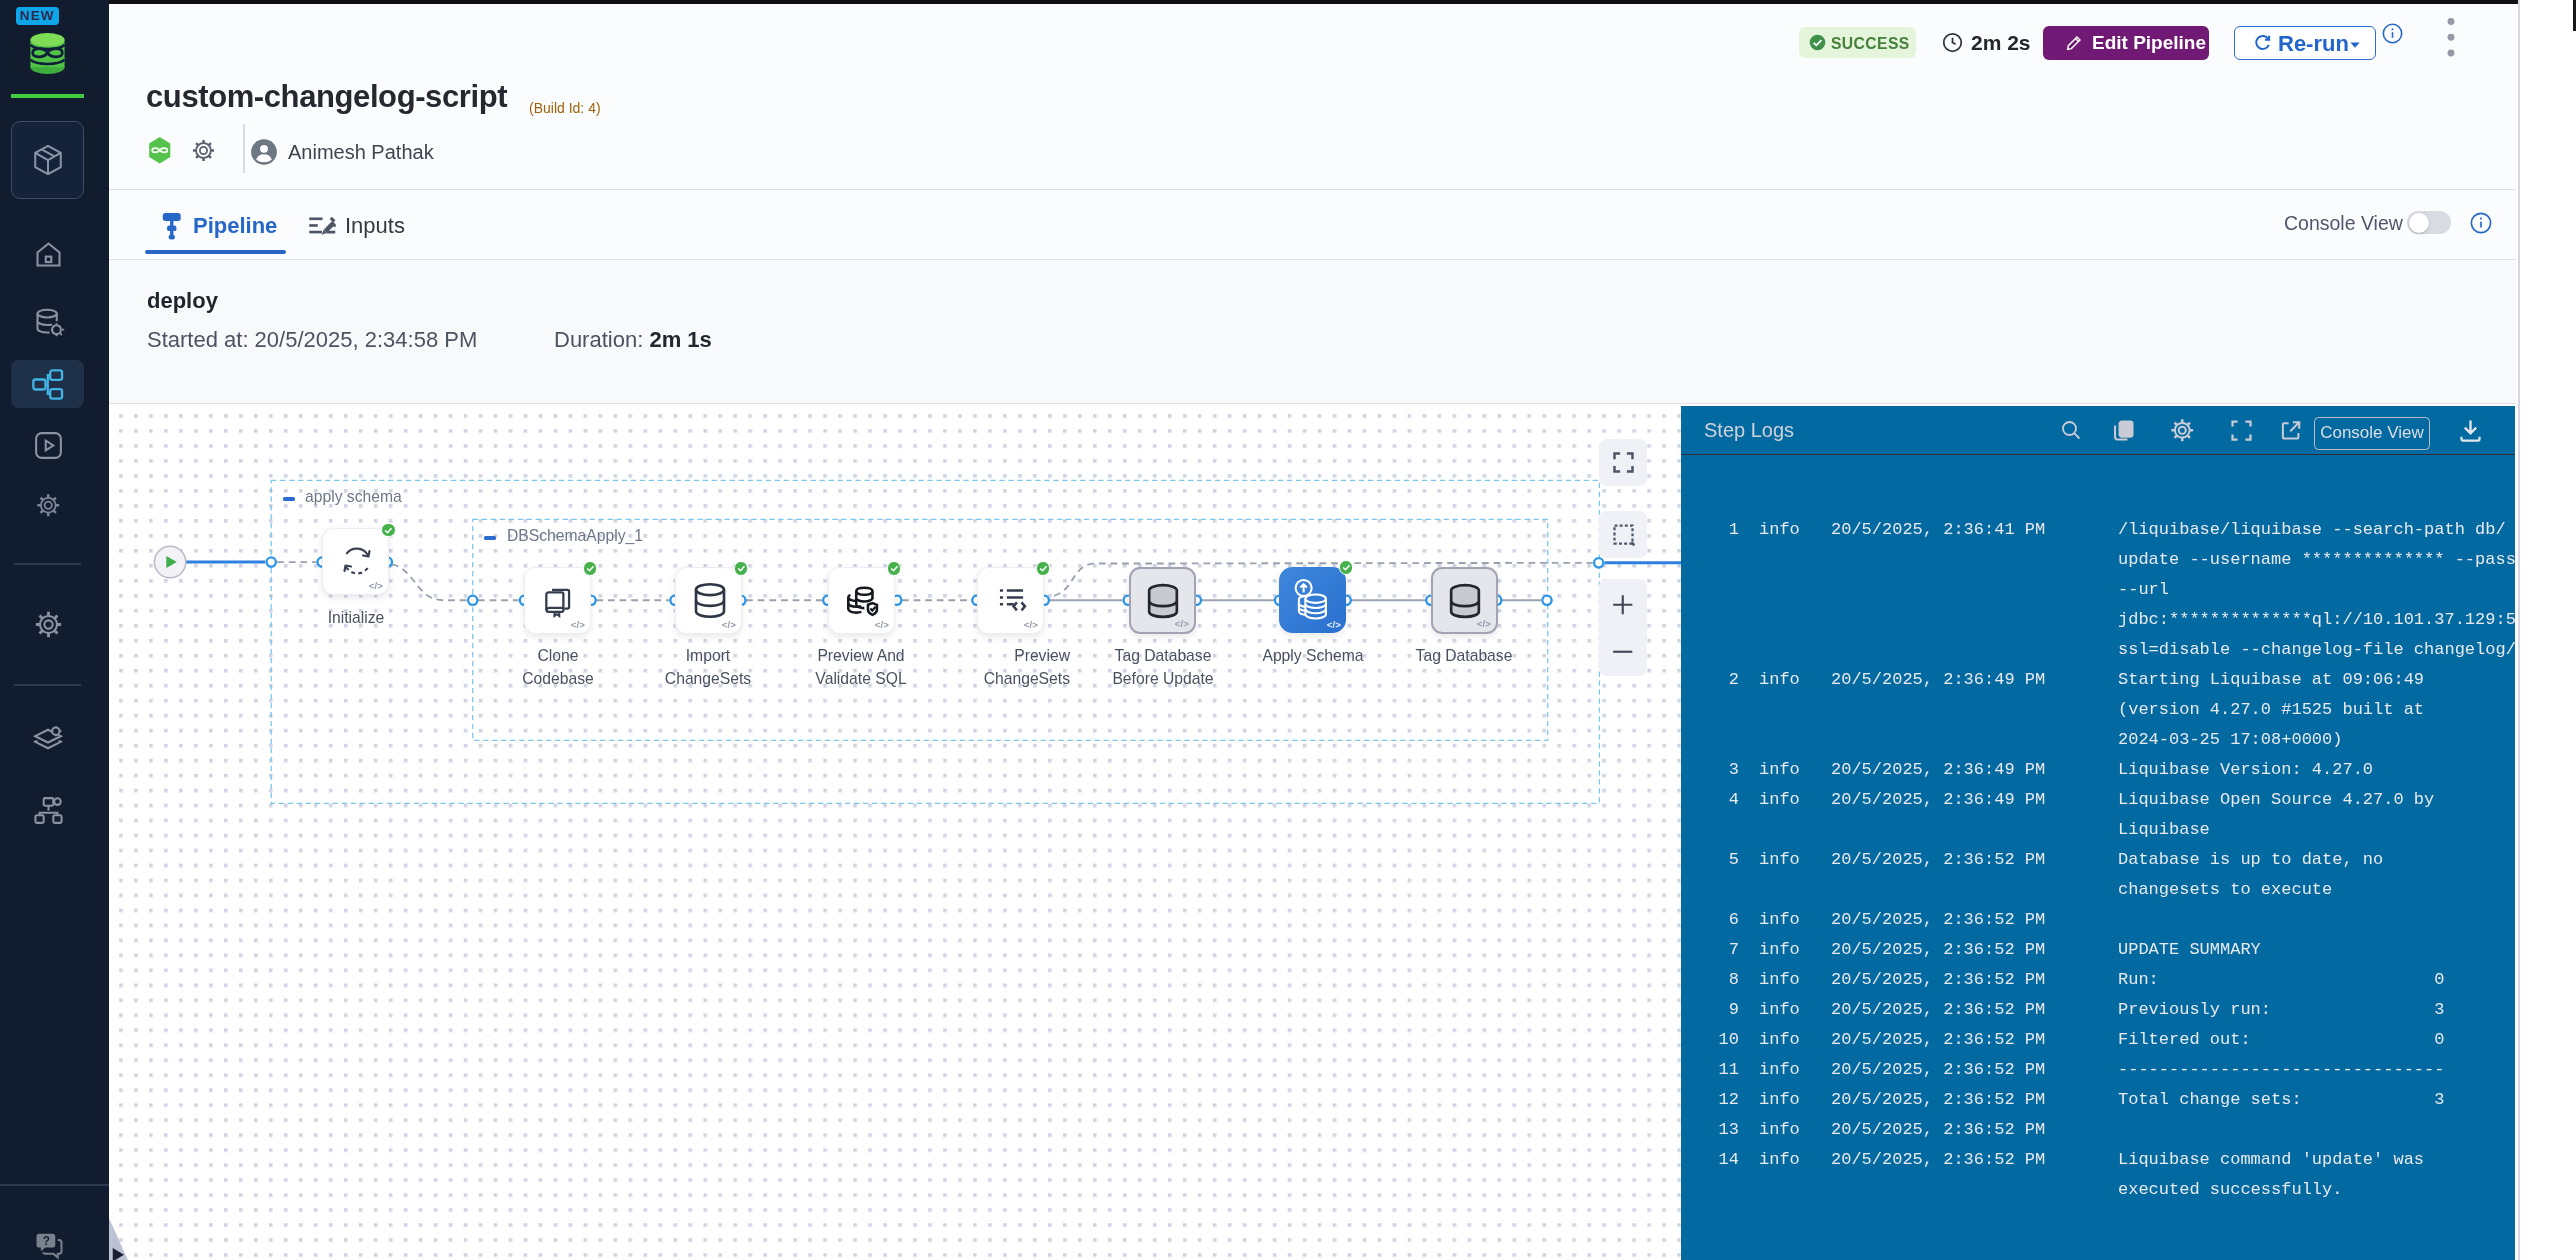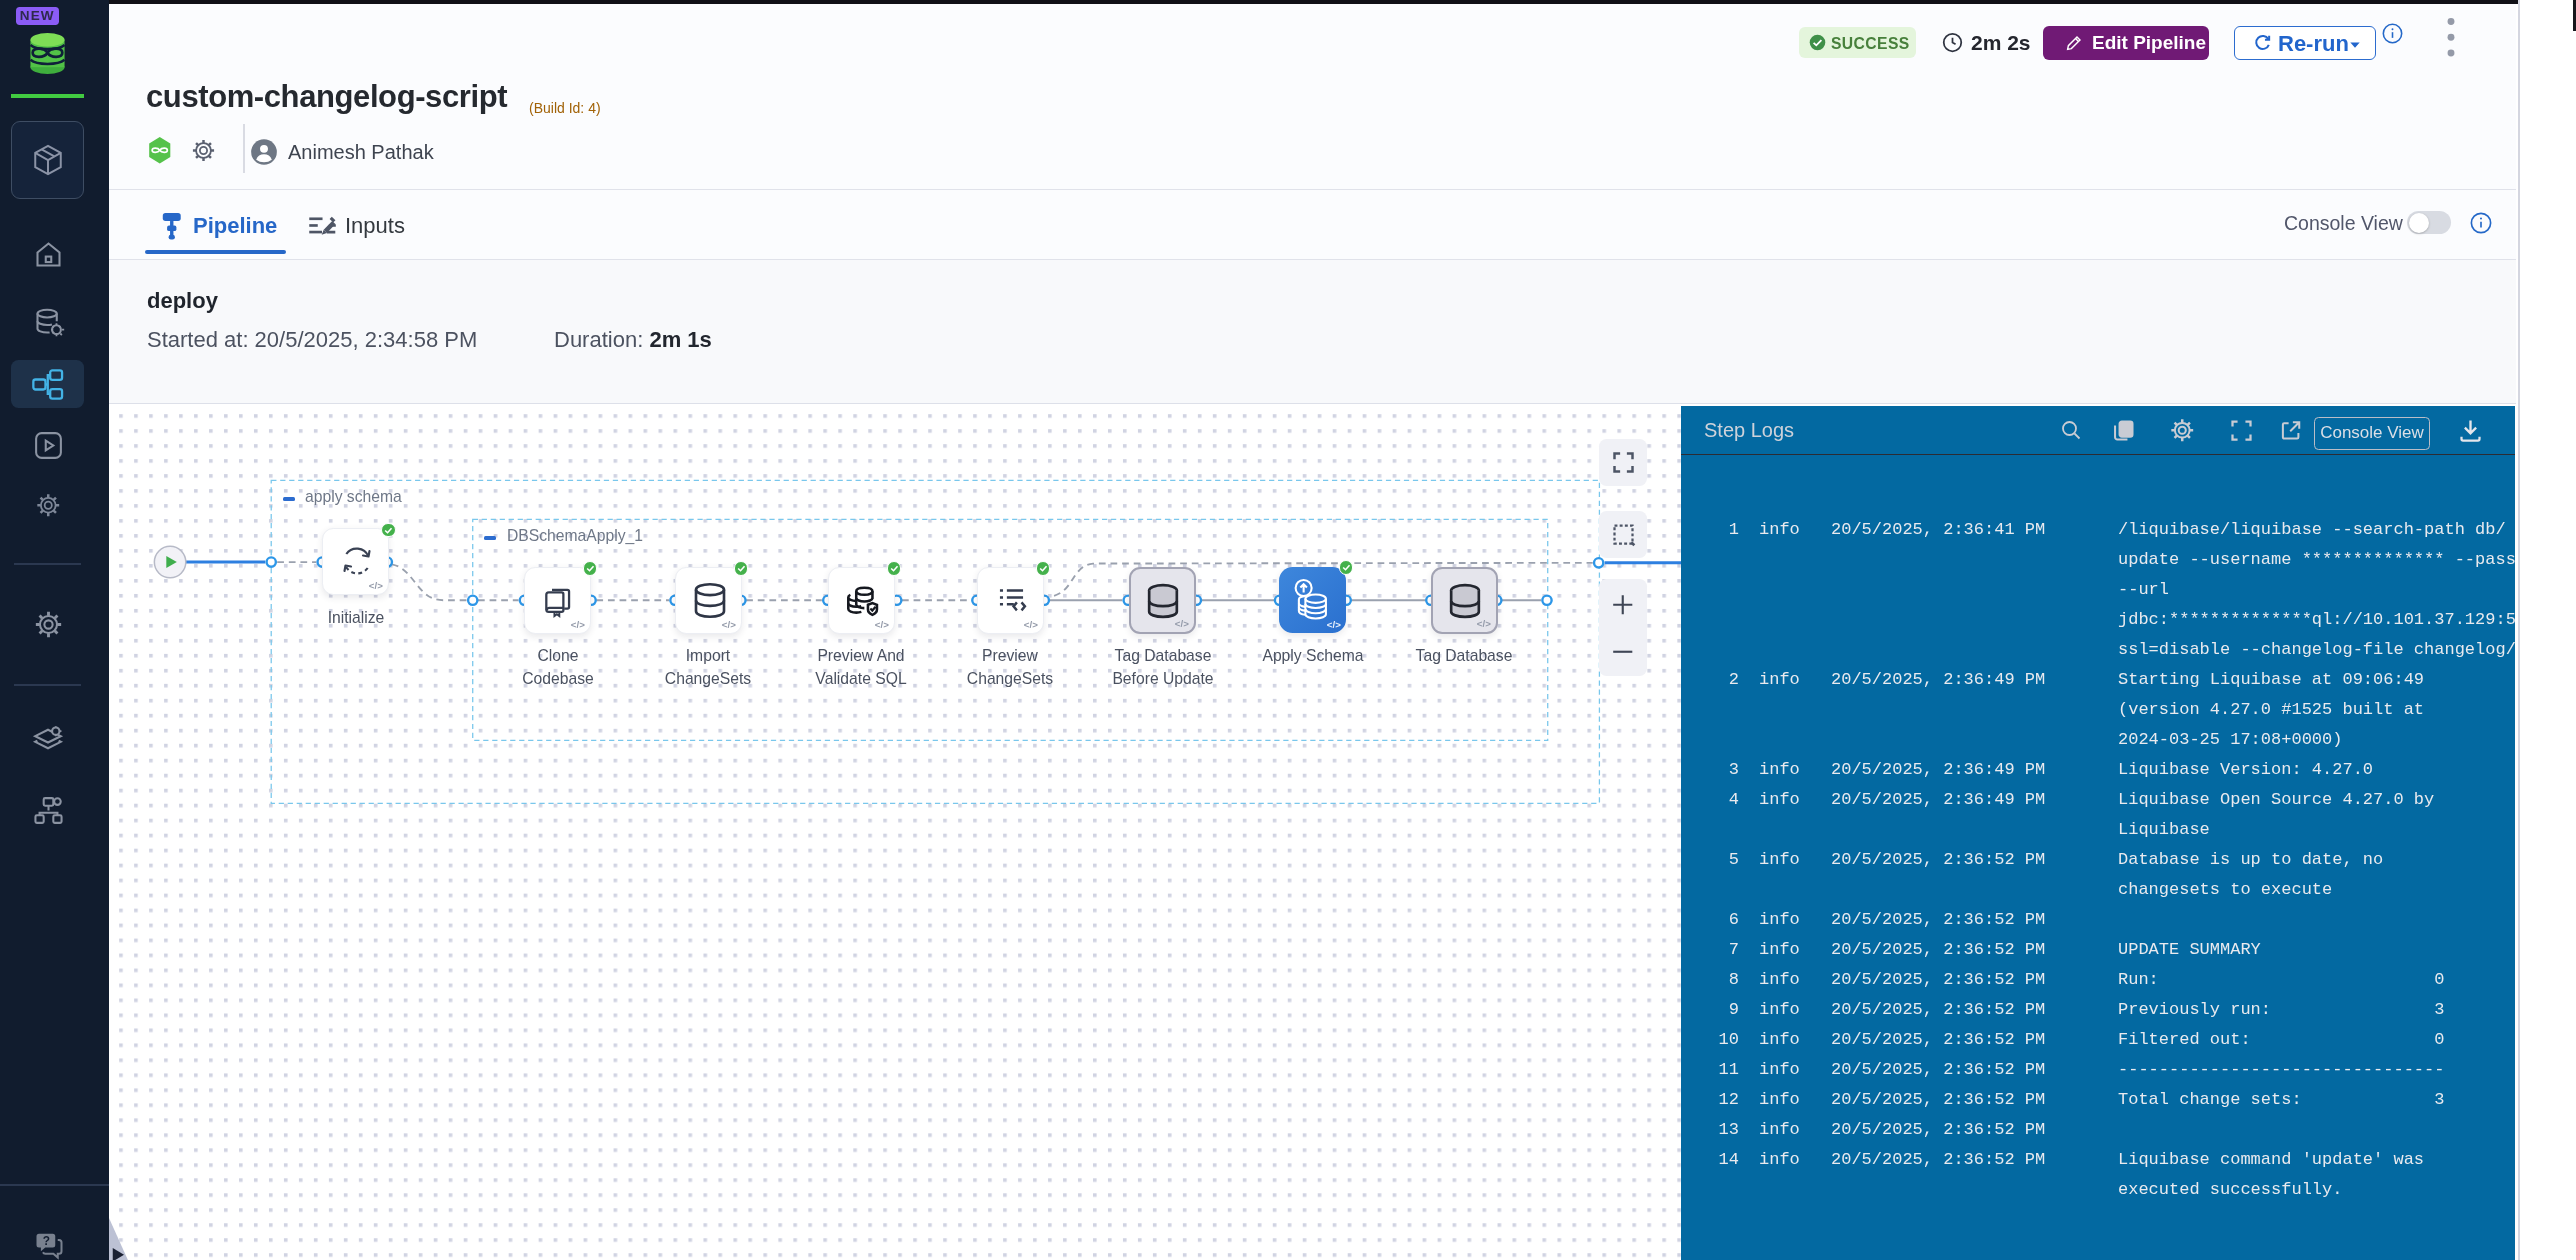--- a/index.html
+++ b/index.html
@@ -6,21 +6,21 @@
 html,body { width:2576px; height:1260px; overflow:hidden; background:#ffffff;
   font-family:"Liberation Sans", sans-serif; }
 .abs { position:absolute; }
 #page { position:relative; width:2576px; height:1260px; overflow:hidden; }
 
 
 #topstrip { left:0; top:0; width:2576px; height:3.7px; background:#101016; }
 
 
 #sidebar { left:0; top:0; width:109px; height:1260px; background:#111c2e; }
-#newbadge { left:15.7px; top:6.7px; width:43px; height:18px; background:#8b5cf6; border-radius:3.7px;
+#newbadge { left:15.7px; top:6.7px; width:43px; height:18px; background:#0ea5e9; border-radius:3.7px;
   color:#2e2a4d; font-size:13.5px; font-weight:bold; letter-spacing:1.1px; text-align:center; line-height:18px; }
 #greenline { left:10.5px; top:94px; width:73px; height:3.7px; background:#42cb41; }
 #modbtn { left:10.5px; top:121px; width:73px; height:78px; background:#15233a; border:1.5px solid #3e4d63; border-radius:9px; }
 #sel-pipe { left:10.5px; top:360px; width:73px; height:48px; background:#1e3149; border-radius:7.5px; }
 .sdiv { left:13.5px; height:1.5px; width:67px; background:#2b3850; }
 
 
 #hdr { left:109px; top:3.7px; width:2407px; height:186px; background:#fbfcfe; }
 #crumbs { left:147px; top:31px; font-size:19.5px; color:#3a74ca; white-space:nowrap; }
 #crumbs .sep { color:#8f97a6; padding:0 10.5px; font-size:16.5px; }
@@ -230,21 +230,21 @@
       <path d="M4.5 14.5 h2 M9 14.5 h4.5"></path>
       <path d="M15.5 13.2 l -2.2 2.6 l 2.2 2.6 M18.5 13.2 l 2.2 2.6 l -2.2 2.6"></path>
     </svg>
     <span class="codetag">&lt;/&gt;</span>
     <div class="check" style="right:-6.7px; top:-6.7px;">
           <svg width="12.7" height="12.7" viewBox="0 0 16 16" style="position:absolute;left:0;top:0;">
             <path d="M4 8.2 L7 11 L12 5.4" stroke="#fff" stroke-width="2" fill="none"></path>
           </svg>
         </div>
   </div>
-  <div class="nodelabel" style="left:841px; top:241px; width:120px;">Preview<br>ChangeSets</div>
+  <div class="nodelabel" style="left:841px; top:241px; width:120px;text-align:right;">Preview<br>ChangeSets</div>
 
   <div class="node node-gray" style="left:1020px; top:163px;">
     <svg width="40" height="42" viewBox="0 0 24 24" style="position:absolute;left:12px;top:10.5px;" fill="none" stroke="#23262f" stroke-width="1.6">
       <ellipse cx="12" cy="5.6" rx="8.3" ry="3.1" fill="#c9c9d2"></ellipse>
       <path d="M3.7 5.6 V 18.4 c0 1.8 3.7 3.1 8.3 3.1 s8.3 -1.3 8.3 -3.1 V 5.6" fill="#c9c9d2"></path>
       <path d="M3.7 12 c0 1.8 3.7 3.1 8.3 3.1 s8.3 -1.3 8.3 -3.1"></path>
     </svg>
     <span class="codetag">&lt;/&gt;</span>
   </div>
   <div class="nodelabel" style="left:994px; top:241px; width:120px;">Tag Database<br>Before Update</div>

